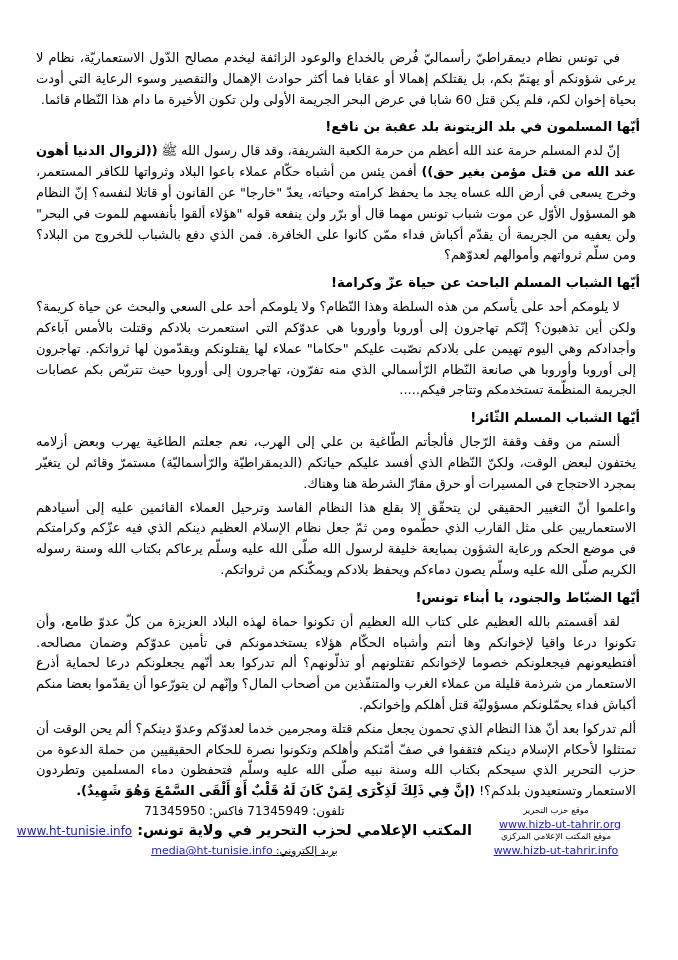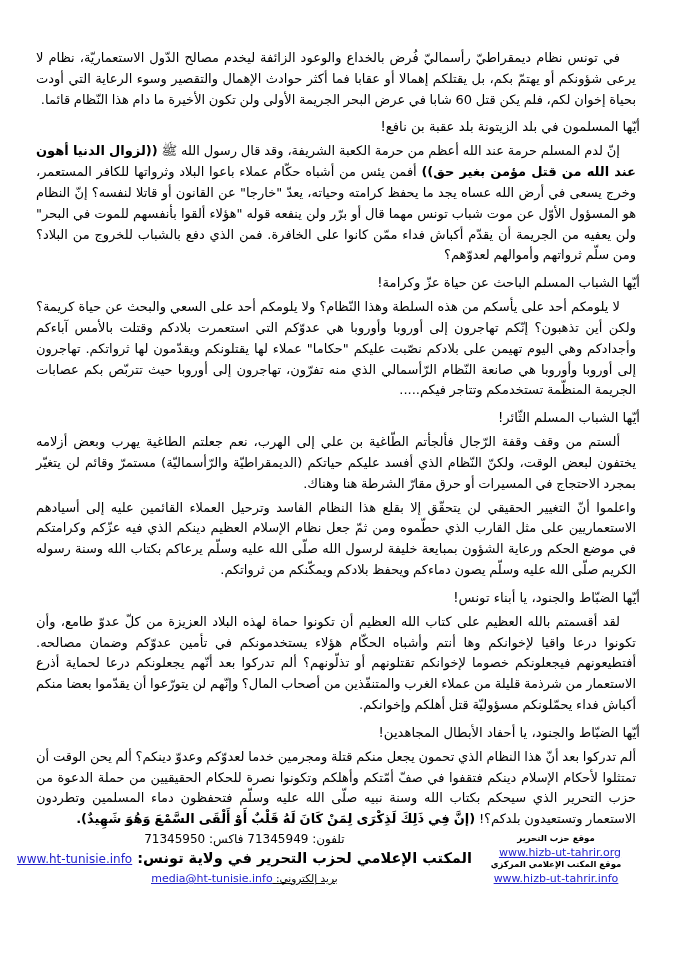--- a/index.html
+++ b/index.html
@@ -18,37 +18,37 @@
     font-size:13px;
     line-height:20.8px;
     text-align:justify;
     margin:0 4px 3px 0;
     word-spacing:-0.5px;
   }
   .para.indent{text-indent:16px;}
   .bold-run{font-weight:bold;}
   .hd{
     font-size:13.2px;
-    font-weight:normal;
+    font-weight:bold;
     margin:9px 0 7px 0;
   }
   .footer{
     display:flex;
     margin-top:2px;
     align-items:flex-start;
   }
   .f-right{
     width:168px;
     flex:0 0 auto;
     text-align:center;
     line-height:13px;
   }
   .f-label{
     font-size:8.5px;
-    font-weight:bold;
+    font-weight:normal;
     line-height:11px;
   }
   .f-link{
     color:#2222cc;
     text-decoration:underline;
     font-size:11px;
     direction:ltr;
     unicode-bidi:embed;
     cursor:pointer;
   }
@@ -96,21 +96,20 @@
   <h2 class="hd">أيّها الشباب المسلم الثّائر!</h2>
 
   <p class="para indent"><span>ألستم من وقف وقفة الرّجال فألجأتم الطّاغية بن علي إلى الهرب، نعم جعلتم الطاغية يهرب وبعض أزلامه يختفون لبعض الوقت، ولكنّ النّظام الذي أفسد عليكم حياتكم (الديمقراطيّة والرّأسماليّة) مستمرّ وقائم لن يتغيّر بمجرد الاحتجاج في المسيرات أو حرق مقارّ الشرطة هنا وهناك.</span></p>
 
   <p class="para"><span>واعلموا أنّ التغيير الحقيقي لن يتحقّق إلا بقلع هذا النظام الفاسد وترحيل العملاء القائمين عليه إلى أسيادهم الاستعماريين على مثل القارب الذي حطّموه ومن ثمّ جعل نظام الإسلام العظيم دينكم الذي فيه عزّكم وكرامتكم في موضع الحكم ورعاية الشؤون بمبايعة خليفة لرسول الله صلّى الله عليه وسلّم يرعاكم بكتاب الله وسنة رسوله الكريم صلّى الله عليه وسلّم يصون دماءكم ويحفظ بلادكم ويمكّنكم من ثرواتكم.</span></p>
 
   <h2 class="hd">أيّها الضبّاط والجنود، يا أبناء تونس!</h2>
 
   <p class="para indent"><span>لقد أقسمتم بالله العظيم على كتاب الله العظيم أن تكونوا حماة لهذه البلاد العزيزة من كلّ عدوّ طامع، وأن تكونوا درعا واقيا لإخوانكم وها أنتم وأشباه الحكّام هؤلاء يستخدمونكم في تأمين عدوّكم وضمان مصالحه. أفتطيعونهم فيجعلونكم خصوما لإخوانكم تقتلونهم أو تذلّونهم؟ ألم تدركوا بعد أنّهم يجعلونكم درعا لحماية أذرع الاستعمار من شرذمة قليلة من عملاء الغرب والمتنفّذين من أصحاب المال؟ وإنّهم لن يتورّعوا أن يقدّموا بعضا منكم أكباش فداء يحمّلونكم مسؤوليّة قتل أهلكم وإخوانكم.</span></p>
 
-  <h2 class="hd">أيّها الضبّاط والجنود، يا أحفاد الأبطال المجاهدين!</h2>
 
   <p class="para"><span>ألم تدركوا بعد أنّ هذا النظام الذي تحمون يجعل منكم قتلة ومجرمين خدما لعدوّكم وعدوّ دينكم؟ ألم يحن الوقت أن تمتثلوا لأحكام الإسلام دينكم فتقفوا في صفّ أمّتكم وأهلكم وتكونوا نصرة للحكام الحقيقيين من حملة الدعوة من حزب التحرير الذي سيحكم بكتاب الله وسنة نبيه صلّى الله عليه وسلّم فتحفظون دماء المسلمين وتطردون الاستعمار وتستعيدون بلدكم؟! </span><span class="bold-run">(إنَّ فِي ذَلِكَ لَذِكْرَى لِمَنْ كَانَ لَهُ قَلْبٌ أَوْ أَلْقَى السَّمْعَ وَهُوَ شَهِيدٌ).</span></p>
 
   <div class="footer">
     <div class="f-right">
       <div class="f-label">موقع حزب التحرير</div>
       <div><a class="f-link" style="color: rgb(34, 34, 204); margin-left: 8px;">www.hizb-ut-tahrir.org</a></div>
       <div class="f-label">موقع المكتب الإعلامي المركزي</div>
       <div><a class="f-link" style="color: rgb(34, 34, 204);">www.hizb-ut-tahrir.info</a></div>
     </div>

